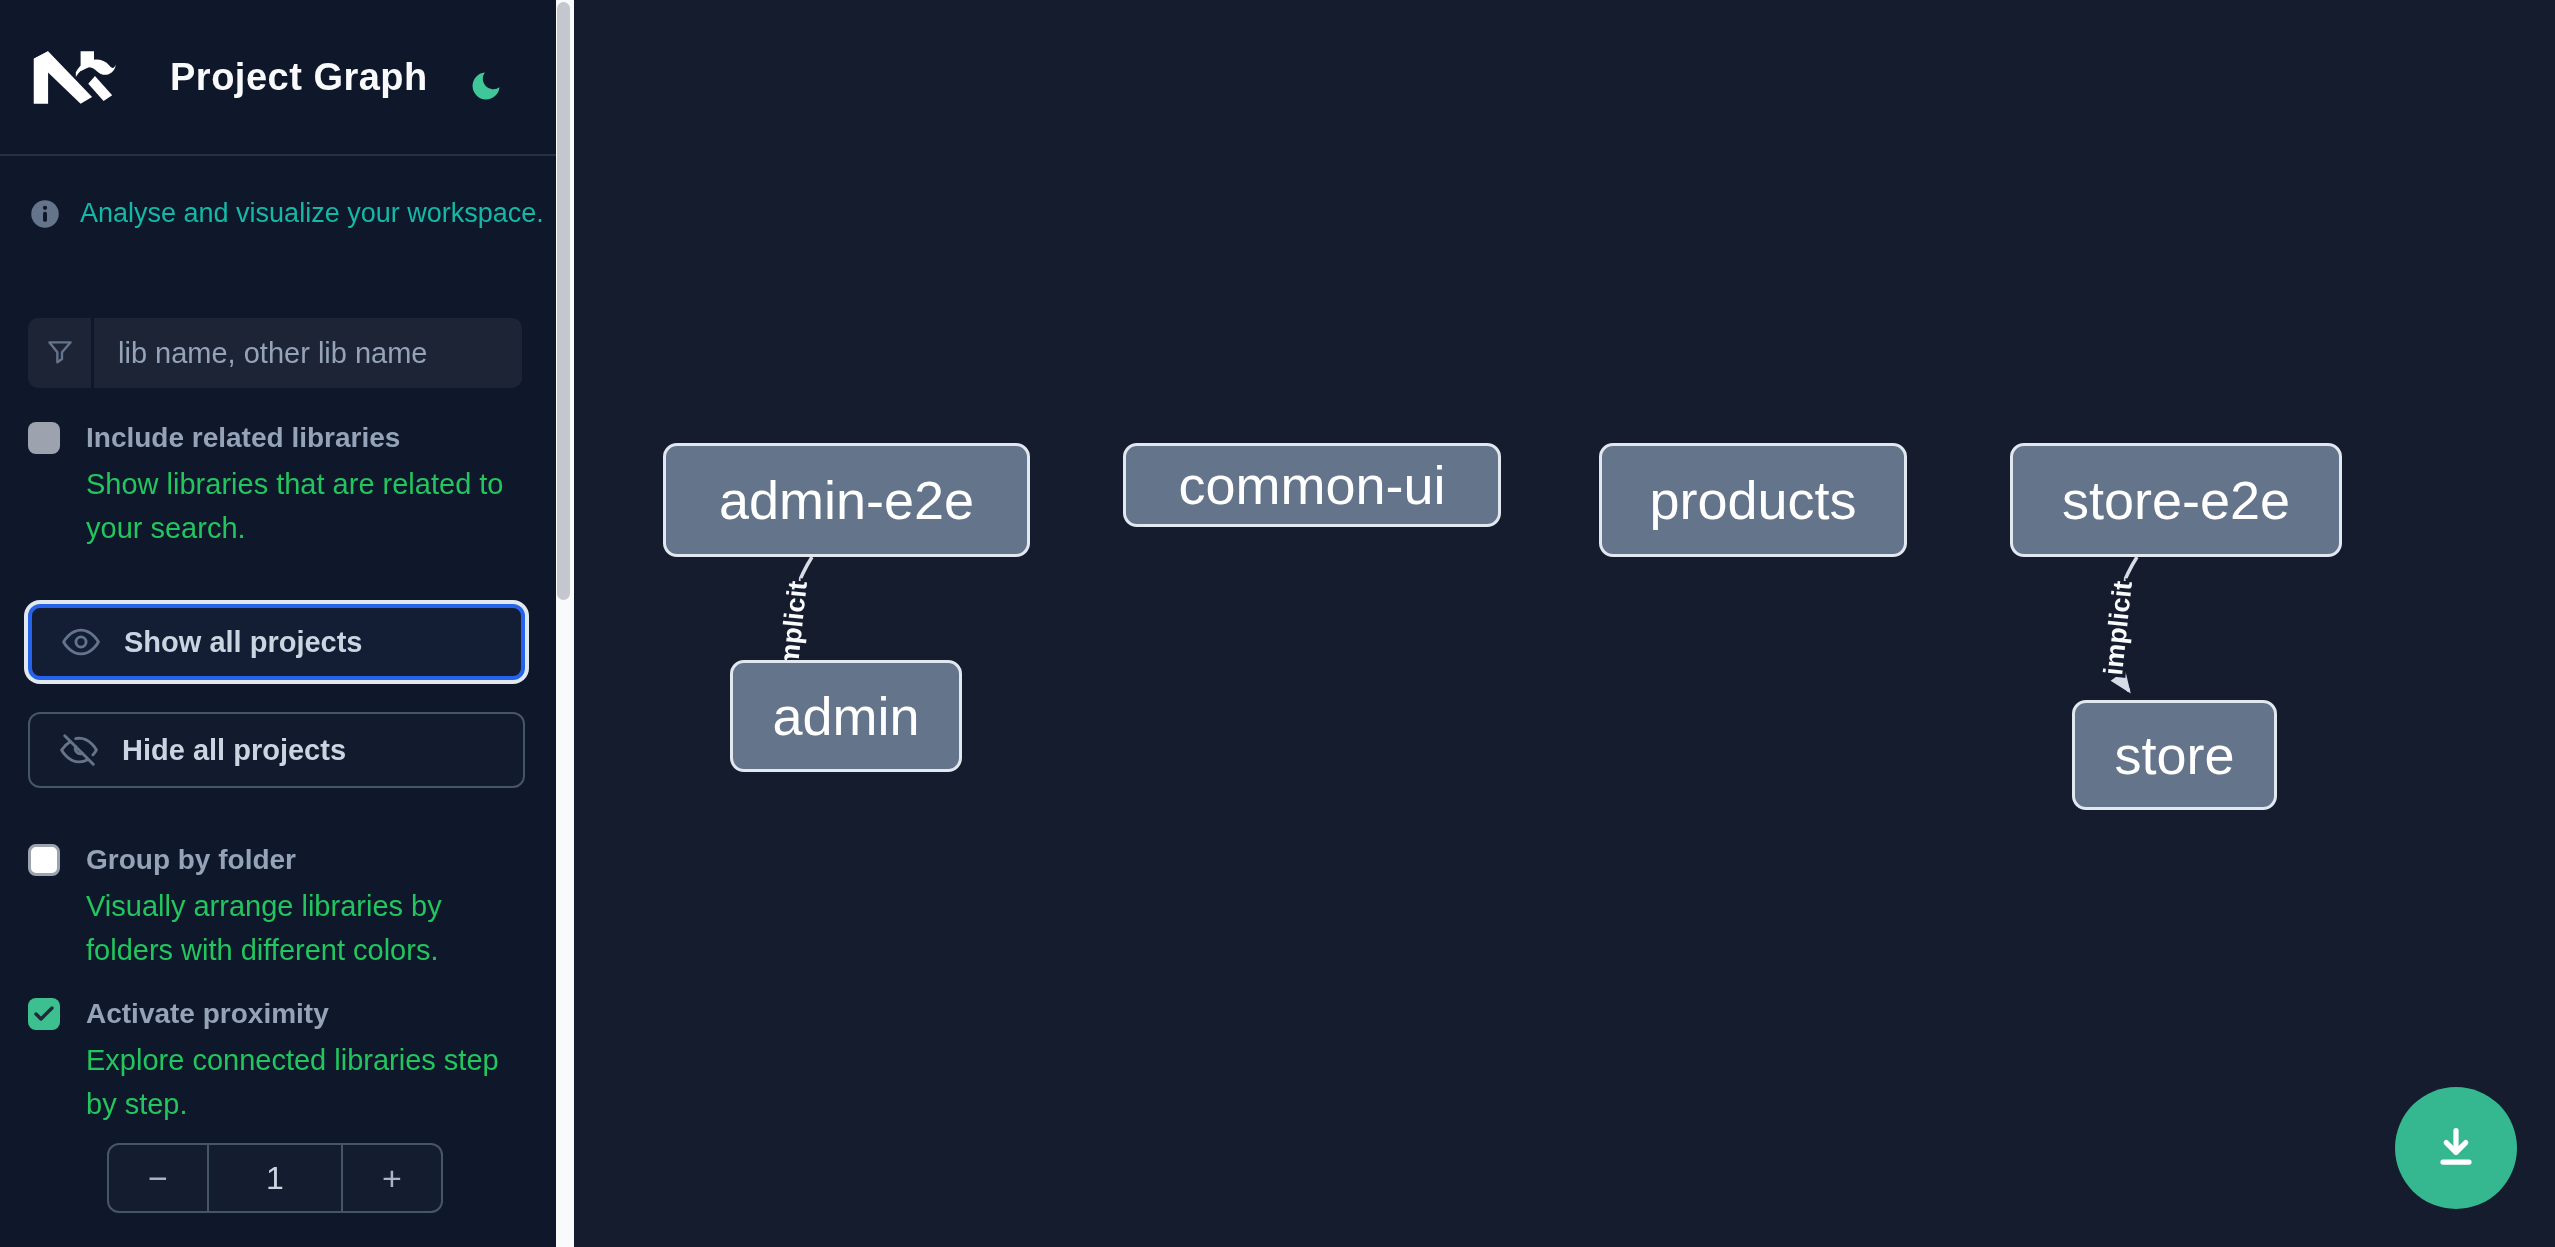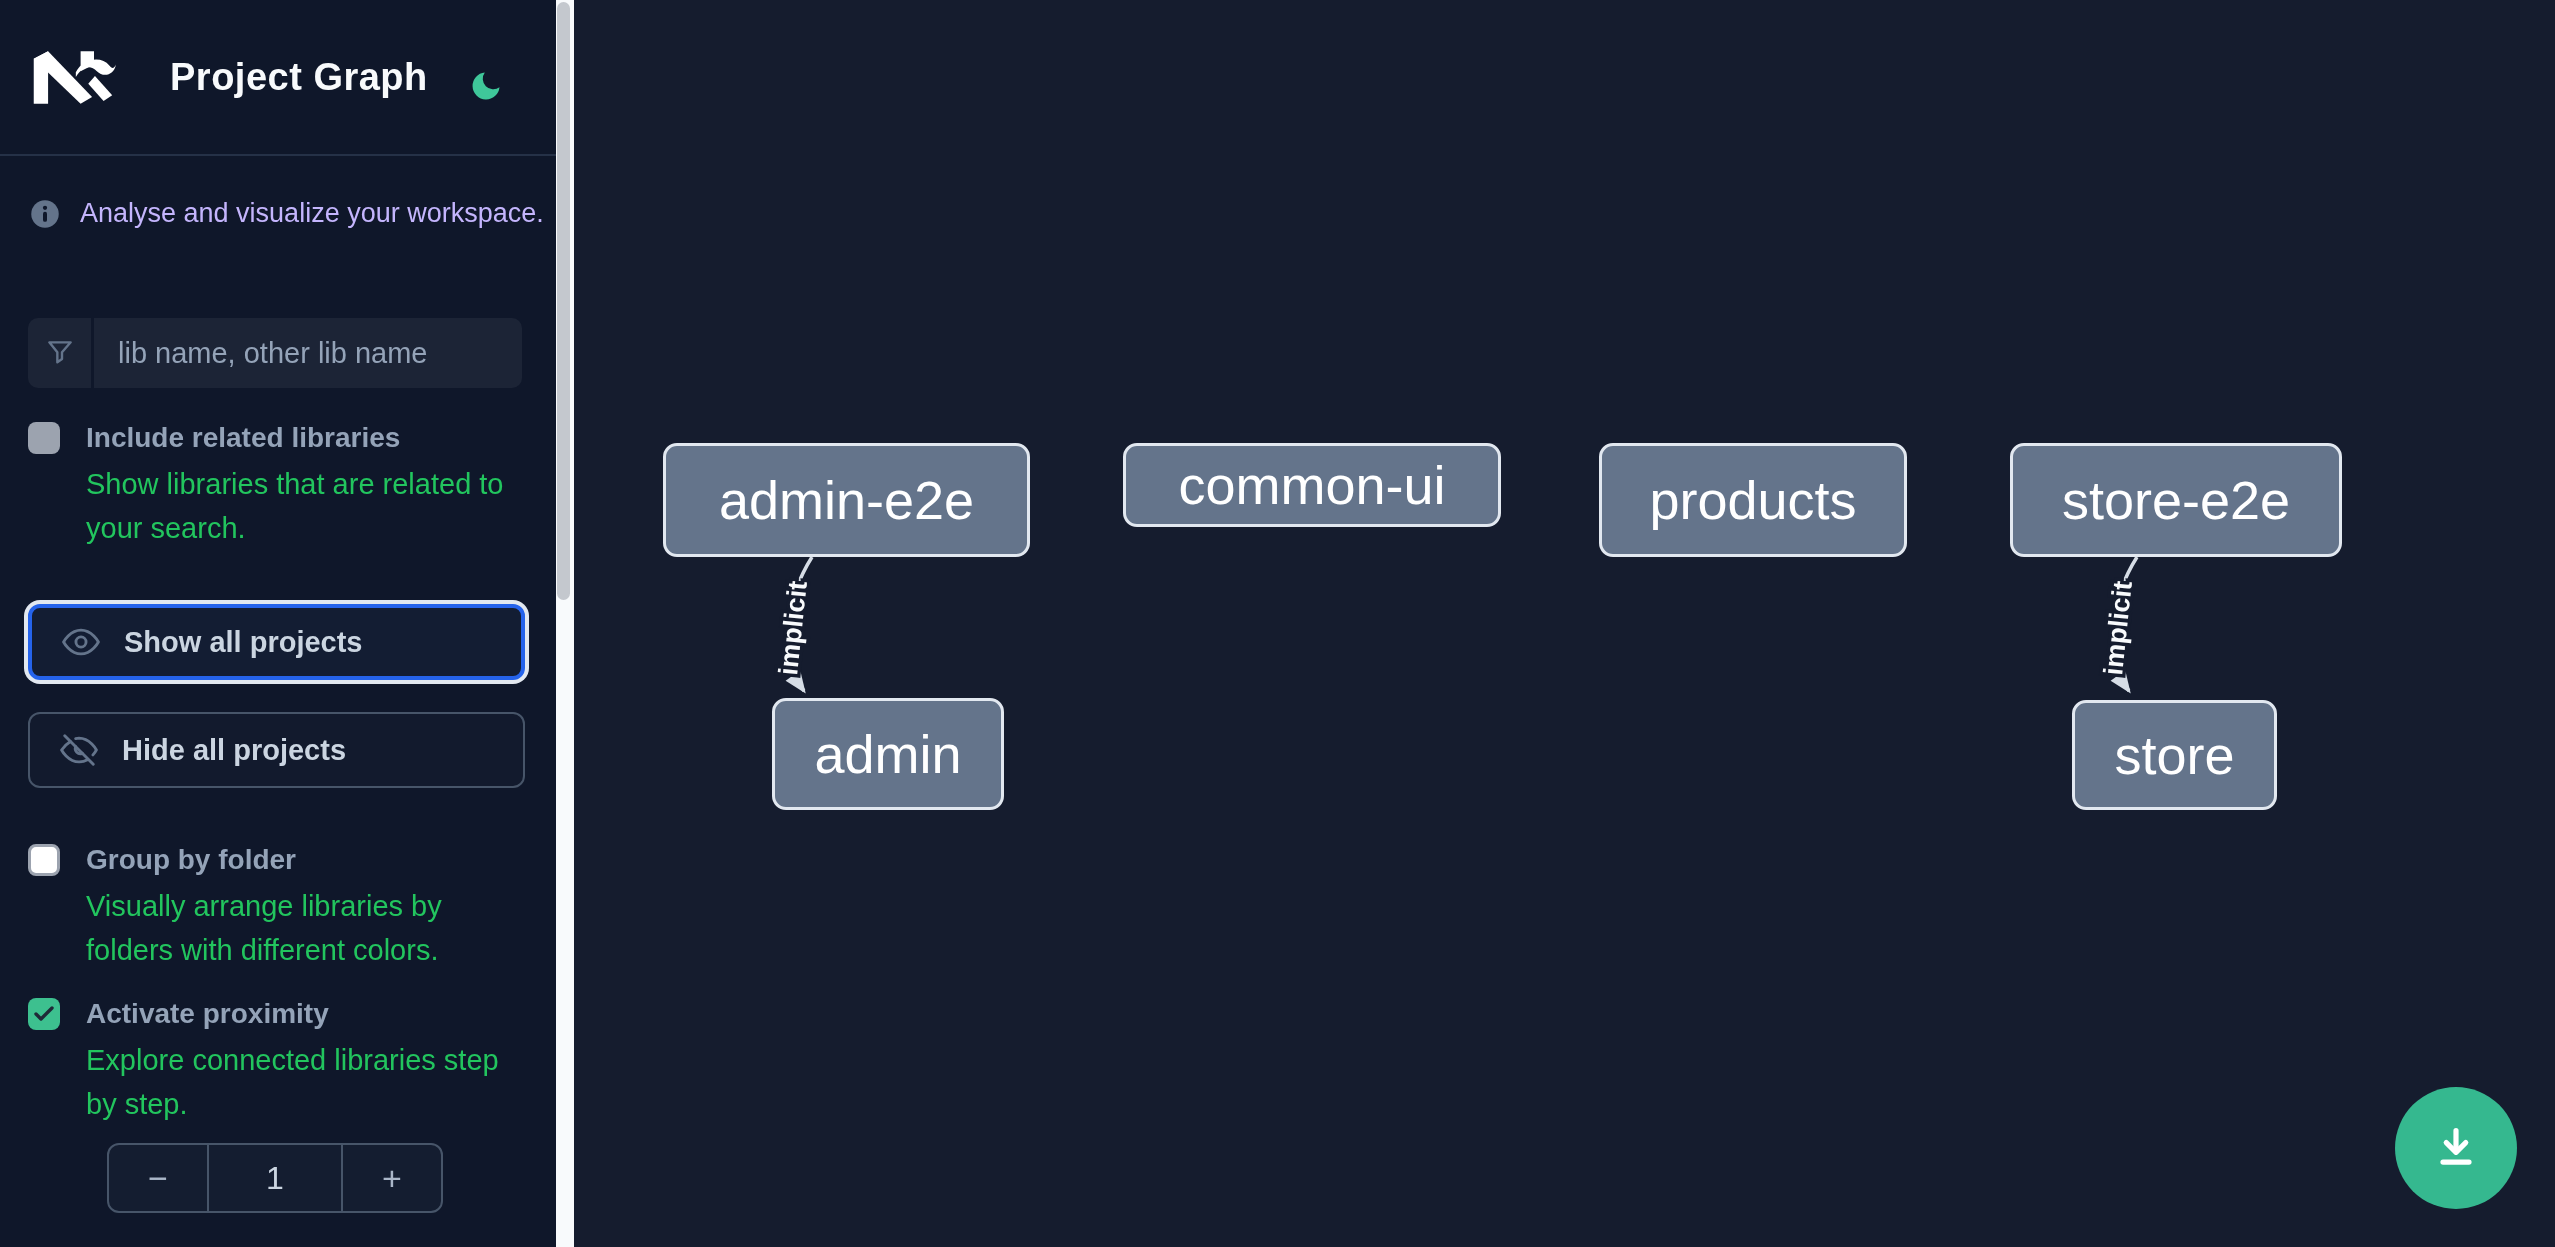--- a/index.html
+++ b/index.html
@@ -10,21 +10,21 @@
   .sidebar { position:absolute; left:0; top:0; width:556px; height:1247px; background:#0f172a; }
   .sb-header { position:absolute; left:0; top:0; width:556px; height:156px; border-bottom:2px solid #253147;
                display:flex; align-items:center; }
   .nx-logo { width:88px; height:62px; margin-left:28px; }
   .app-title { color:#f8fafc; font-size:38px; font-weight:700; margin-left:54px; letter-spacing:.5px; }
   .theme-toggle { position:absolute; left:468px; top:66px; width:36px; height:40px; cursor:pointer; background:none; border:none; }
   .theme-toggle svg { width:36px; height:40px; }
 
   .info-row { position:absolute; left:30px; top:198px; display:flex; align-items:center; }
   .info-icon { width:30px; height:30px; flex:0 0 30px; }
-  .info-text { margin-left:20px; color:#c4b5fd; font-size:27px; }
+  .info-text { margin-left:20px; color:#14b8a6; font-size:27px; }
 
   .search-box { position:absolute; left:28px; top:318px; width:494px; height:70px; background:#1c2436;
                 border-radius:10px; display:flex; align-items:stretch; overflow:hidden; }
   .search-icon-cell { width:66px; display:flex; align-items:center; justify-content:center; border-right:3px solid #0f172a; }
   .search-icon-cell svg { width:32px; height:32px; }
   .search-input { flex:1; background:transparent; border:none; outline:none; color:#e2e8f0;
                   font-size:29px; padding:0 24px; font-family:"Liberation Sans", sans-serif; }
   .search-input::placeholder { color:#94a3b8; }
 
   .toggle-row { position:absolute; left:28px; display:flex; align-items:flex-start; width:500px; }
@@ -58,21 +58,21 @@
   
   .canvas { position:absolute; left:574px; top:0; width:1981px; height:1247px; background:#151c2e; }
   .edges { position:absolute; left:0; top:0; width:1981px; height:1247px; }
   .node { position:absolute; background:#64748b; border:3px solid #e2e8f0; border-radius:14px;
           color:#ffffff; display:flex; align-items:center; justify-content:center;
           font-size:54px; cursor:pointer; white-space:nowrap; }
   .n-admin-e2e { left:89px;   top:443px; width:367px; height:114px; }
   .n-common-ui { left:549px;  top:443px; width:378px; height:84px; }
   .n-products  { left:1025px; top:443px; width:308px; height:114px; }
   .n-store-e2e { left:1436px; top:443px; width:332px; height:114px; }
-  .n-admin     { left:156px;  top:698px; width:232px; height:112px;margin-left:42px; }
+  .n-admin     { left:156px;  top:660px; width:232px; height:112px; }
   .n-store     { left:1498px; top:700px; width:205px; height:110px; }
 
   .fab { position:absolute; left:1821px; top:1087px; width:122px; height:122px; border-radius:50%;
          background:#35b88f; border:none; display:flex; align-items:center; justify-content:center; cursor:pointer; }
   .fab svg { width:52px; height:52px; }
 </style>
 </head>
 <body>
 
 <div class="app">

